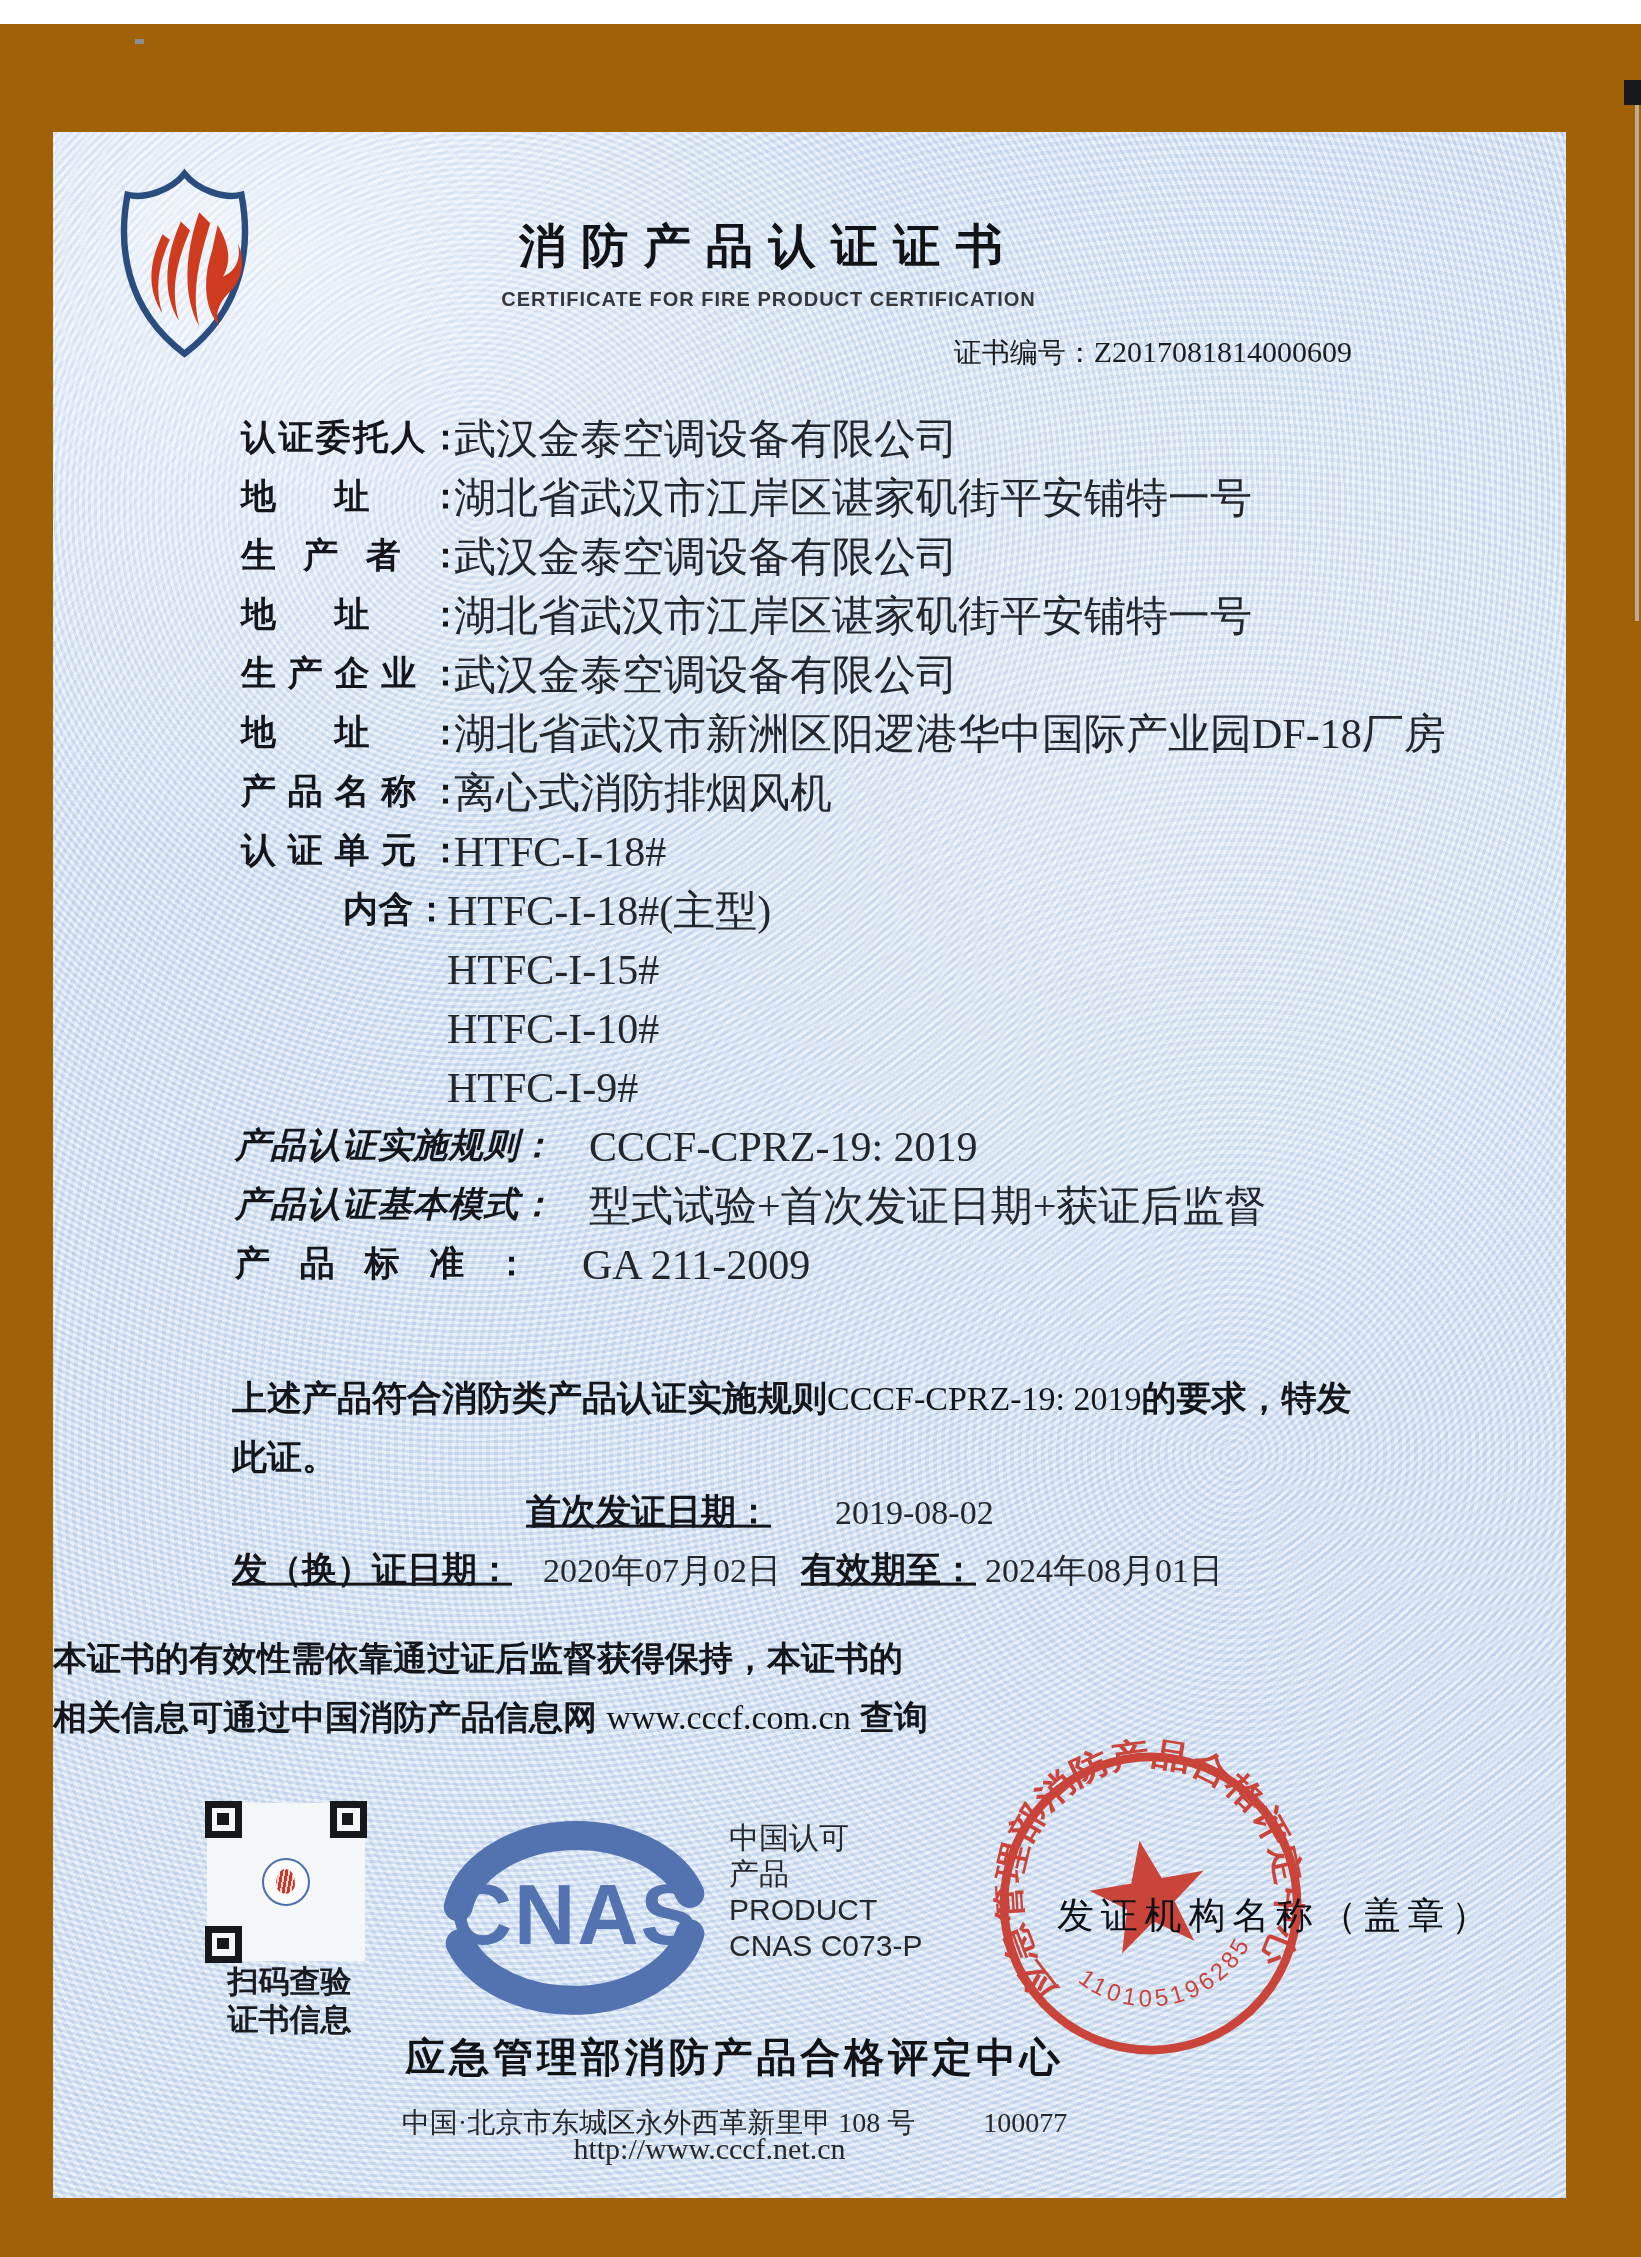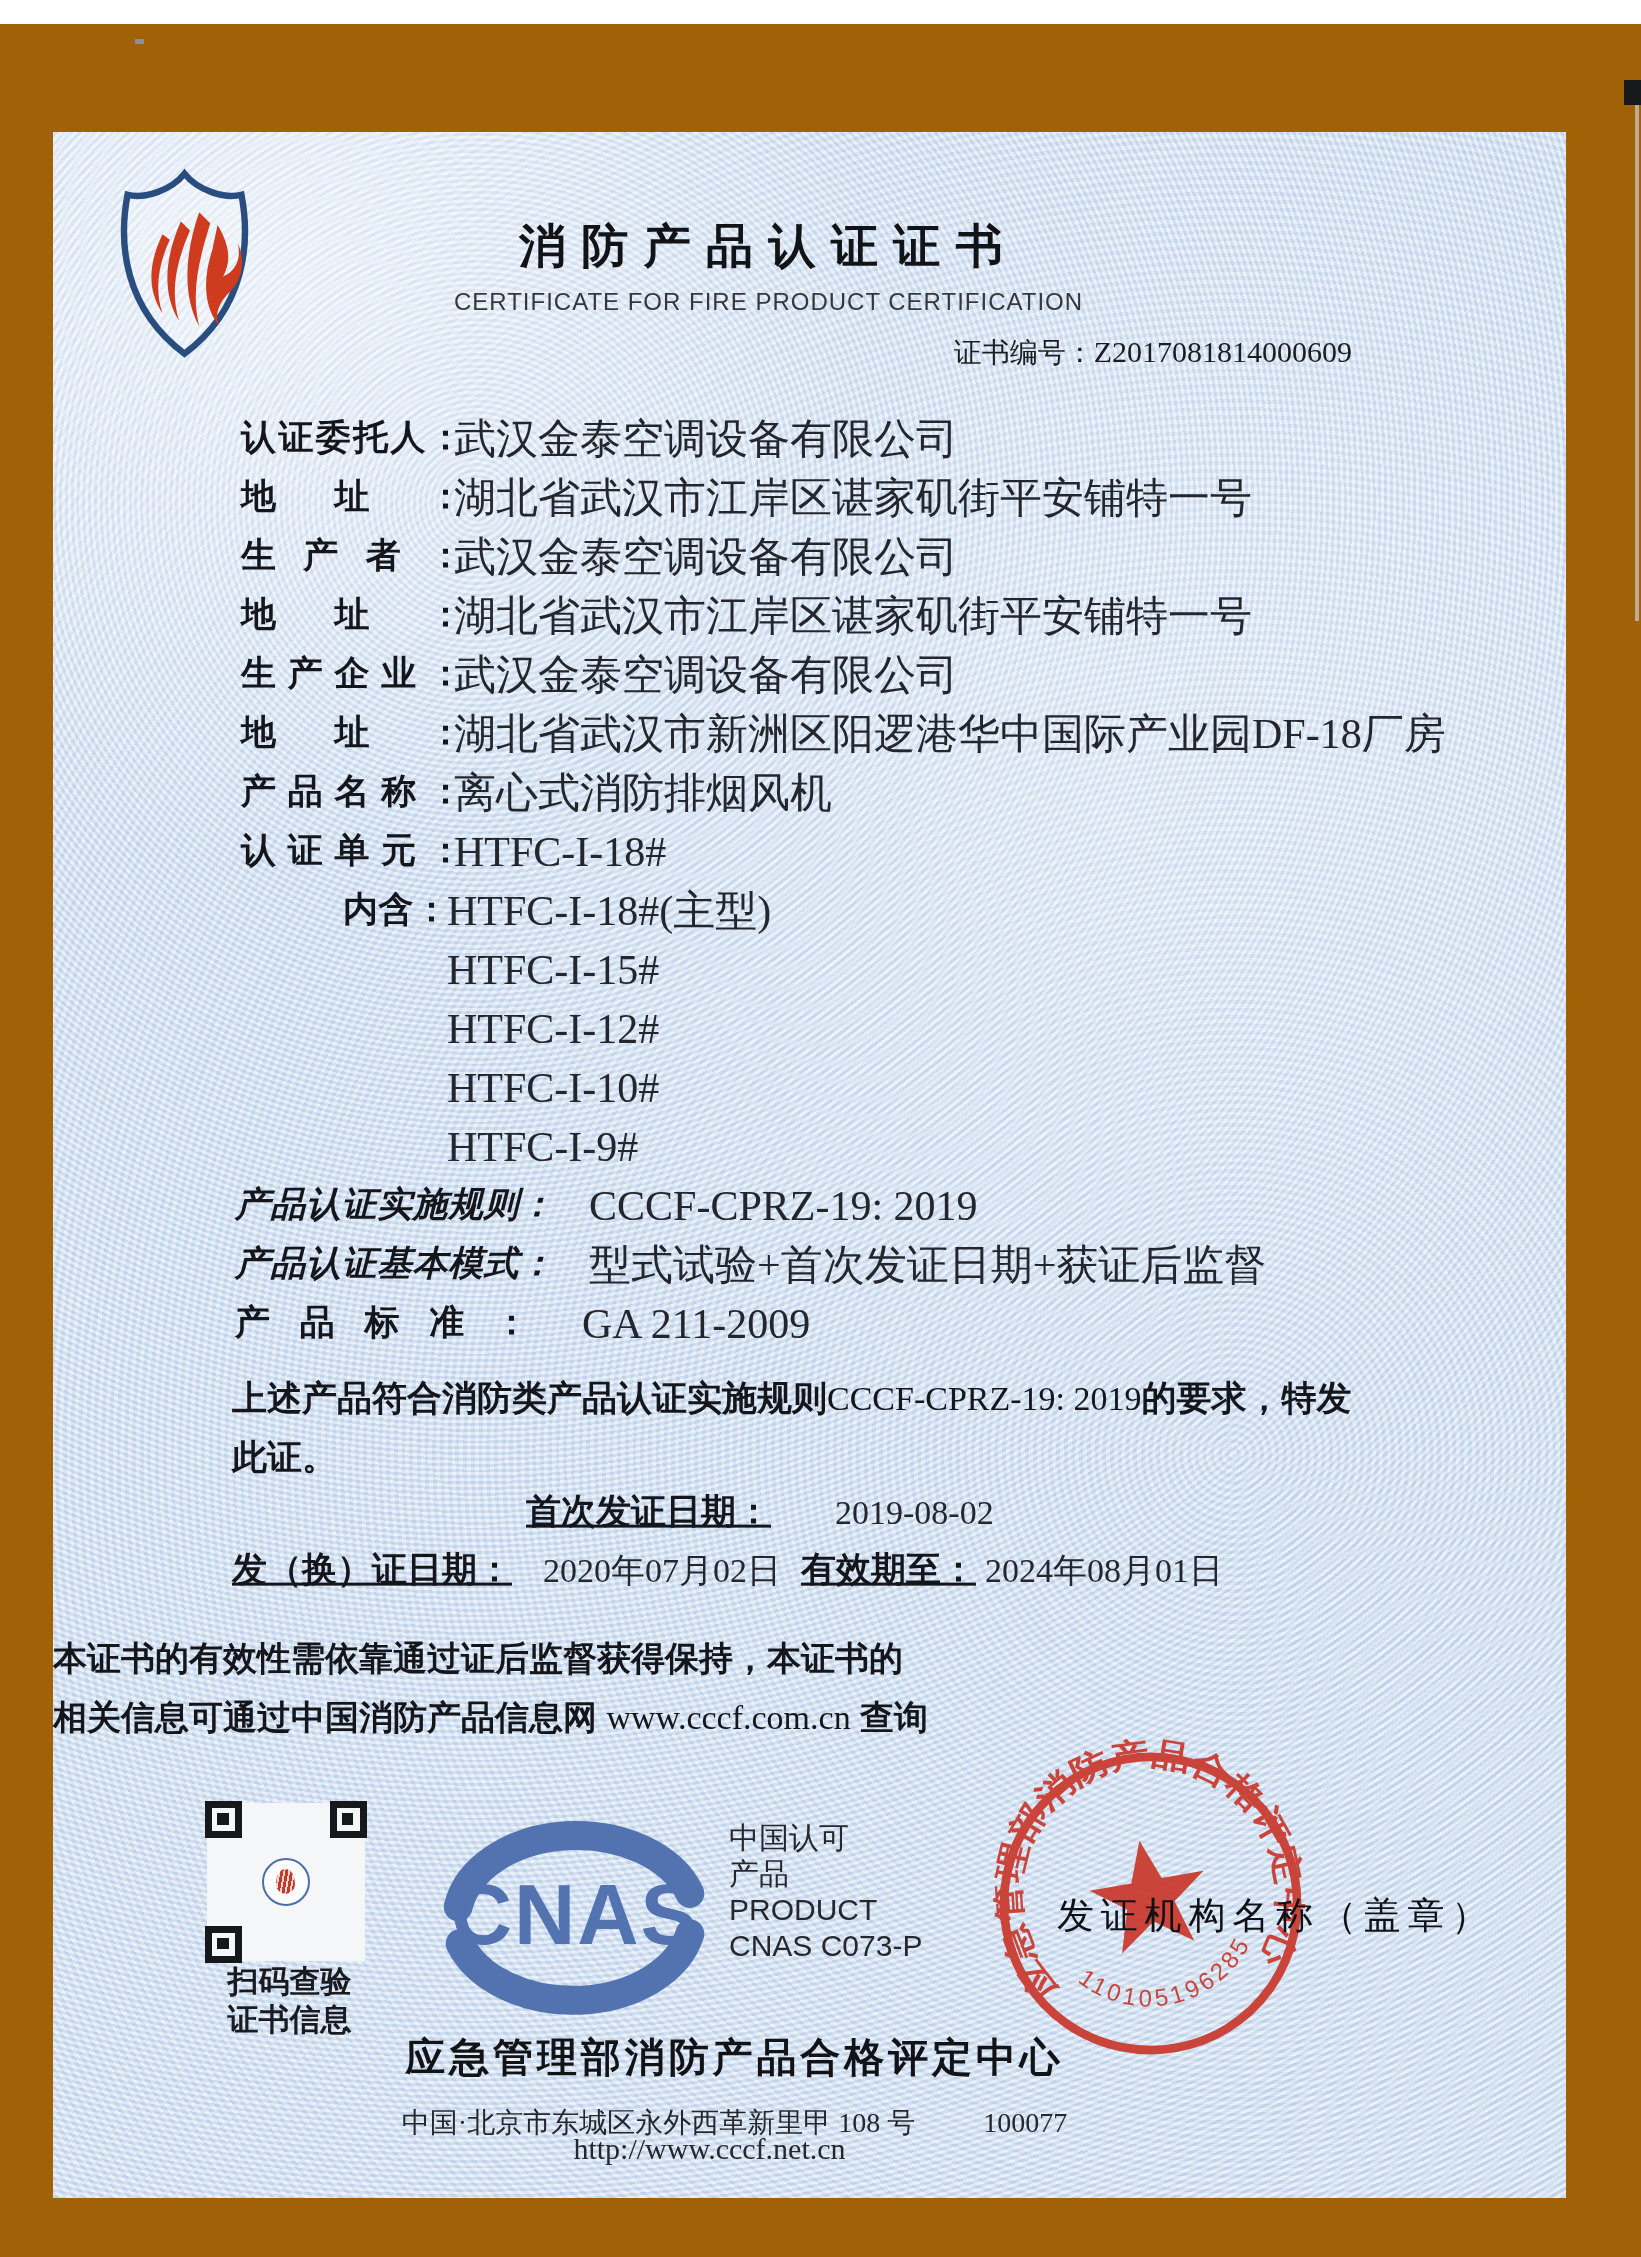--- a/index.html
+++ b/index.html
@@ -14,21 +14,21 @@
         background-image:
           radial-gradient(circle at 14% 6%, rgba(255,255,255,.55), rgba(255,255,255,0) 26%),
           radial-gradient(circle at 70% 30%, rgba(255,255,255,.25), rgba(255,255,255,0) 40%),
           repeating-radial-gradient(circle at 28% 18%, rgba(255,255,255,.30) 0 2.9px, rgba(120,156,208,.14) 2.9px 5.8px),
           repeating-radial-gradient(circle at 78% 64%, rgba(255,255,255,.22) 0 3.9px, rgba(120,156,208,.12) 3.9px 7.7px);}
 
   .logo{position:absolute;left:58px;top:31px;width:147px;height:205px;}
 
   .centerline{position:absolute;left:0;width:1513px;text-align:center;transform:translateX(-41px);}
   .title{top:83px;font-size:47px;font-weight:700;letter-spacing:15.4px;color:#121316;}
-  .subtitle{top:156px;font-size:24px;font-weight:400;letter-spacing:1px;color:#35373c;}
+  .subtitle{top:156px;font-size:20px;font-weight:700;letter-spacing:1px;color:#35373c;}
   .certno{position:absolute;top:202px;right:214px;font-size:28px;color:#1b1c20;}
   .certno .num{font-family:"Liberation Serif",serif;font-size:30px;}
 
   .rows{position:absolute;left:0;top:277px;width:1513px;}
   .row{position:relative;height:59px;}
   .lbl{position:absolute;left:188px;width:222px;top:50%;transform:translateY(-54%);
        font-size:35px;font-weight:700;color:#14161b;text-align:justify;text-align-last:justify;white-space:nowrap;}
   .val{position:absolute;left:401px;top:50%;transform:translateY(-50%);
        font-size:42px;font-family:"Liberation Serif",serif;color:#24262e;white-space:nowrap;}
   .row.r-long .lbl{left:182px;width:319px;font-style:italic;}
@@ -138,23 +138,20 @@
       <div class="row">
           <span class="lbl">认证单元：</span>
           <span class="val">HTFC-I-18#</span>
         </div>
       <div class="row r-nh">
           <span class="lbl">内含：</span>
           <span class="val">HTFC-I-18#(主型)</span>
         </div>
       <div class="row r-cont">
           <span class="val">HTFC-I-15#</span>
-        </div>
-      <div class="row r-cont">
-          <span class="val">HTFC-I-12#</span>
         </div>
       <div class="row r-cont">
           <span class="val">HTFC-I-10#</span>
         </div>
       <div class="row r-cont">
           <span class="val">HTFC-I-9#</span>
         </div>
       <div class="row r-long">
           <span class="lbl">产品认证实施规则：</span>
           <span class="val">CCCF-CPRZ-19: 2019</span>

